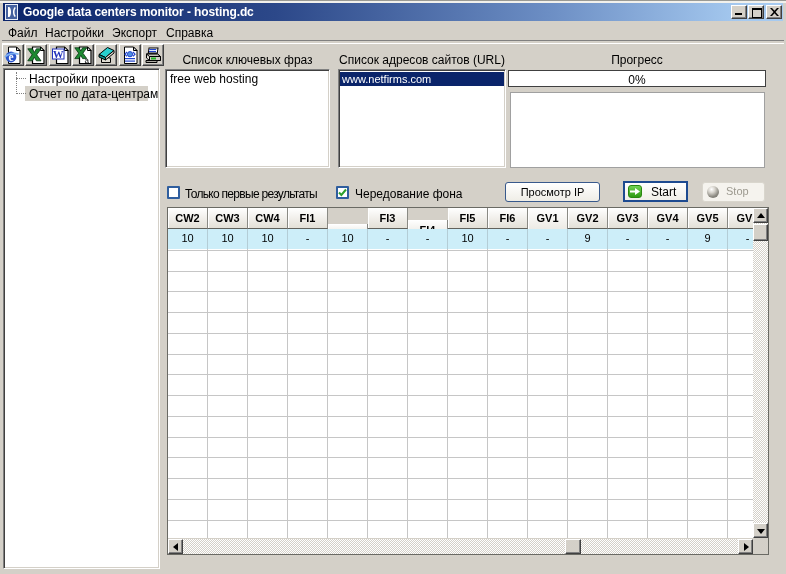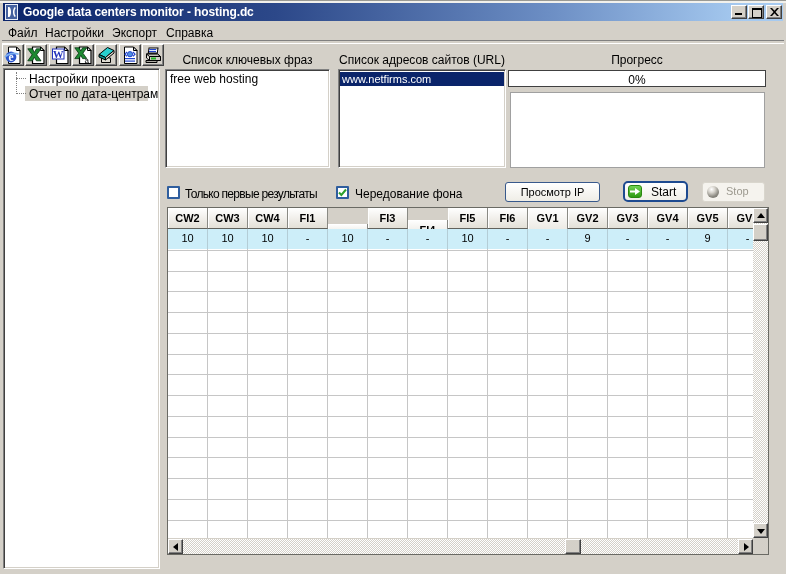--- a/index.html
+++ b/index.html
@@ -136,21 +136,21 @@
 <div class="abs" style="left:167px;top:186px;width:13px;height:13px;background:#fff;border:2px solid #2f5e9e;box-sizing:border-box;border-radius:1px;"></div>
 <div class="abs t11" style="left:185px;top:187px;letter-spacing:-0.7px;">Только первые результаты</div>
 <div class="abs" style="left:336px;top:186px;width:13px;height:13px;background:#fff;border:2px solid #2f5e9e;box-sizing:border-box;border-radius:1px;">
   <svg class="abs" style="left:0px;top:0px;" width="9" height="9" viewBox="0 0 9 9">
       <path d="M1 4.5 L3.4 7 L8 1.5" stroke="#2da12d" stroke-width="2" fill="none"></path>
     </svg>
 </div>
 <div class="abs t11" style="left:355px;top:187px;">Чередование фона</div>
 
 <div class="abs" style="left:505px;top:182px;width:95px;height:20px;background:linear-gradient(#ffffff,#efede6);border:1px solid #38598c;border-radius:3px;box-sizing:border-box;text-align:center;font-size:11px;line-height:18px;">Просмотр IP</div>
-<div class="abs" style="left:623px;top:181px;width:65px;height:21px;background:linear-gradient(#ffffff,#f0eee8);border:2px solid #1d4a90;border-radius:5px;box-sizing:border-box;">
+<div class="abs" style="left:623px;top:181px;width:65px;height:21px;background:linear-gradient(#ffffff,#f0eee8);border:2px solid #1d4a90;border-radius:0;box-sizing:border-box;">
   <div class="abs" style="left:3px;top:2px;width:14px;height:13px;background:linear-gradient(#71d355,#2f9a12);border:1px solid #2a8810;border-radius:3px;box-sizing:border-box;">
     <svg class="abs" style="left:1px;top:2px;" width="10" height="7" viewBox="0 0 10 7">
         <path d="M0 2.5 L5 2.5 L5 0 L10 3.5 L5 7 L5 4.5 L0 4.5 Z" fill="#fff"></path>
       </svg>
   </div>
   <div class="abs t11" style="left:26px;top:2px;">Start</div>
 </div>
 <div class="abs" style="left:702px;top:182px;width:63px;height:20px;background:#f5f3ee;border:1px solid #d9d6cd;border-radius:3px;box-sizing:border-box;">
   <div class="abs" style="left:4px;top:3px;width:12px;height:12px;border-radius:50%;background:radial-gradient(circle at 38% 28%,#ffffff 0%,#d6d3cc 30%,#8a8880 65%,#6e6c64 100%);"></div>
   <div class="abs" style="left:23px;top:2px;font-size:11px;color:#9c998f;">Stop</div>

